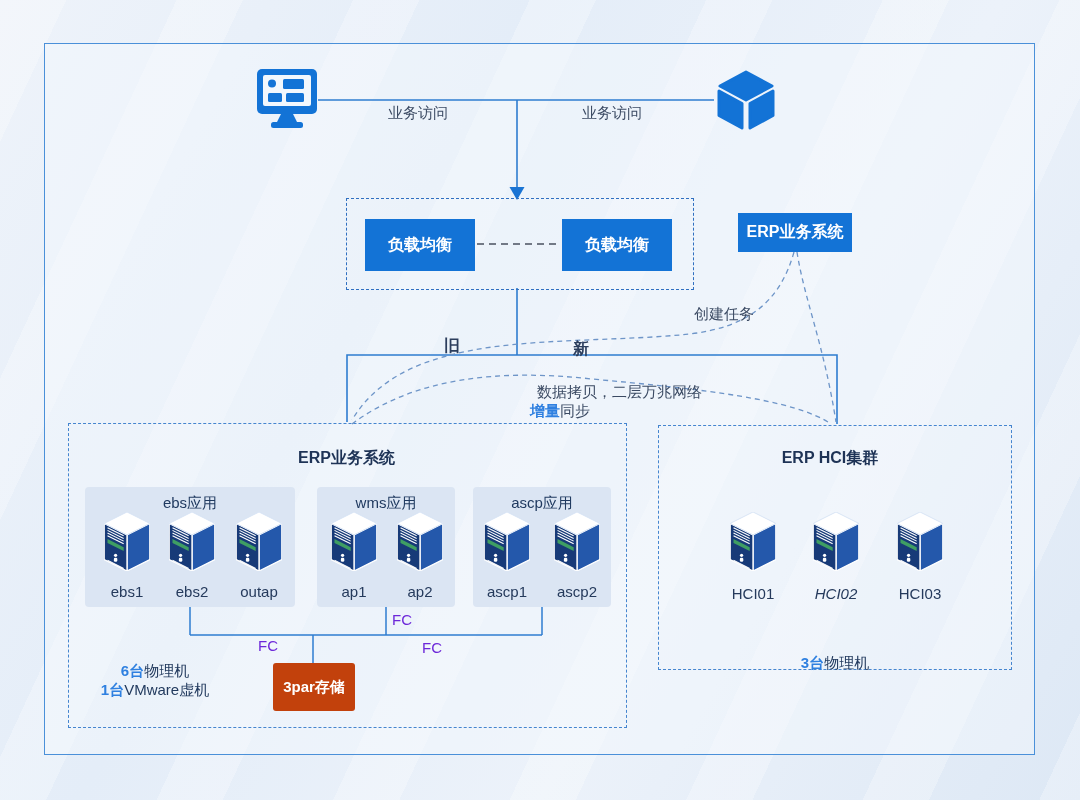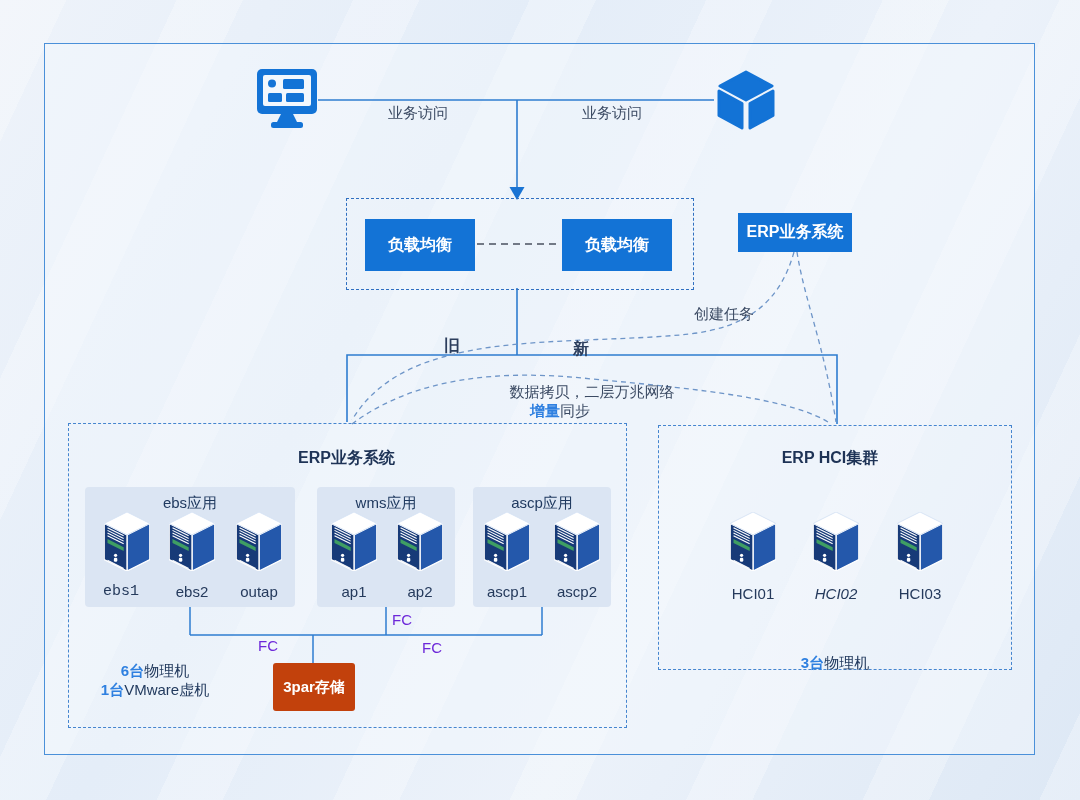--- a/index.html
+++ b/index.html
@@ -92,21 +92,21 @@
 <div class="abs dashedbox" style="left:346px;top:198px;width:346px;height:90px;border-color:#2f6fc1;"></div>
 <div class="abs node" style="left:365px;top:219px;width:110px;height:52px;">负载均衡</div>
 <div class="abs node" style="left:562px;top:219px;width:110px;height:52px;">负载均衡</div>
 
 <div class="abs node" style="left:738px;top:213px;width:114px;height:39px;">ERP业务系统</div>
 <div class="abs lbl" style="left:672px;top:305px;width:104px;">创建任务</div>
 
 <div class="abs oldnew" style="left:444px;top:336px;">旧</div>
 <div class="abs oldnew" style="left:573px;top:339px;">新</div>
 
-<div class="abs copyline" style="left:482px;top:383px;width:220px;">数据拷贝，二层万兆网络</div>
+<div class="abs copyline" style="left:482px;top:383px;width:220px;text-align:right;">数据拷贝，二层万兆网络</div>
 <div class="abs copyline" style="left:500px;top:402px;width:120px;">
   <span class="accent">增量</span><span>同步</span>
 </div>
 
 <div class="abs dashedbox" style="left:68px;top:423px;width:557px;height:303px;"></div>
 <div class="abs title" style="left:68px;top:448px;width:557px;">ERP业务系统</div>
 
 <div class="abs group" style="left:85px;top:487px;width:210px;height:120px;">
   <div class="group-title">ebs应用</div>
 </div>
@@ -148,21 +148,21 @@
     <line x1="3.5" y1="16.5" x2="20.5" y2="25" stroke="#fff" stroke-width="1.1"></line>
     <line x1="3.5" y1="19.3" x2="20.5" y2="27.8" stroke="#fff" stroke-width="1.1"></line>
     <line x1="3.5" y1="22.1" x2="20.5" y2="30.6" stroke="#fff" stroke-width="1.1"></line>
     <line x1="3.5" y1="24.9" x2="20.5" y2="33.4" stroke="#fff" stroke-width="1.1"></line>
     <polygon points="3.5,28.5 20.5,37 20.5,41 3.5,32.5" fill="#3f9e63"></polygon>
     <circle cx="12" cy="45.5" r="1.7" fill="#fff"></circle>
     <rect x="10.2" y="48" width="3.6" height="4.4" rx="1.4" fill="#fff"></rect>
     <line x1="3.5" y1="50.8" x2="20.5" y2="59.3" stroke="#fff" stroke-width="1.1"></line>
   </svg>
 </div>
-<div class="abs srv-label" style="left:91px;top:583px;width:60px;font-family:Liberation Mono, monospace;">ebs1</div>
+<div class="abs srv-label" style="left:97px;top:583px;width:60px;">ebs1</div>
 <div class="abs srv-label" style="left:162px;top:583px;width:60px;">ebs2</div>
 <div class="abs srv-label" style="left:229px;top:583px;width:60px;">outap</div>
 
 <div class="abs group" style="left:317px;top:487px;width:138px;height:120px;">
   <div class="group-title">wms应用</div>
 </div>
 <div class="abs" style="left:331px;top:512px;">
   <svg width="46" height="59" viewBox="0 0 48 62">
     <polygon points="24,24 48,12 48,50 24,62" fill="#2458ab" stroke="#ffffff" stroke-width="1.4" stroke-linejoin="round"></polygon>
     <polygon points="0,12 24,24 24,62 0,50" fill="#173a78" stroke="#ffffff" stroke-width="1.4" stroke-linejoin="round"></polygon>

